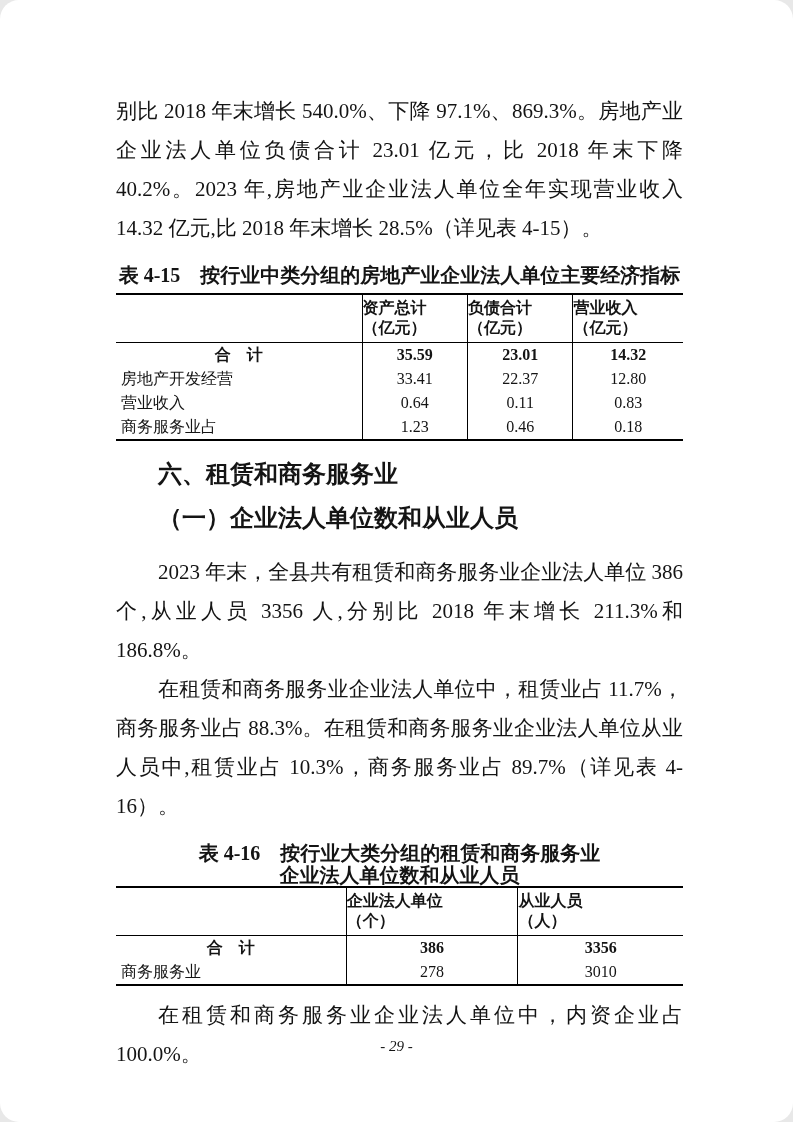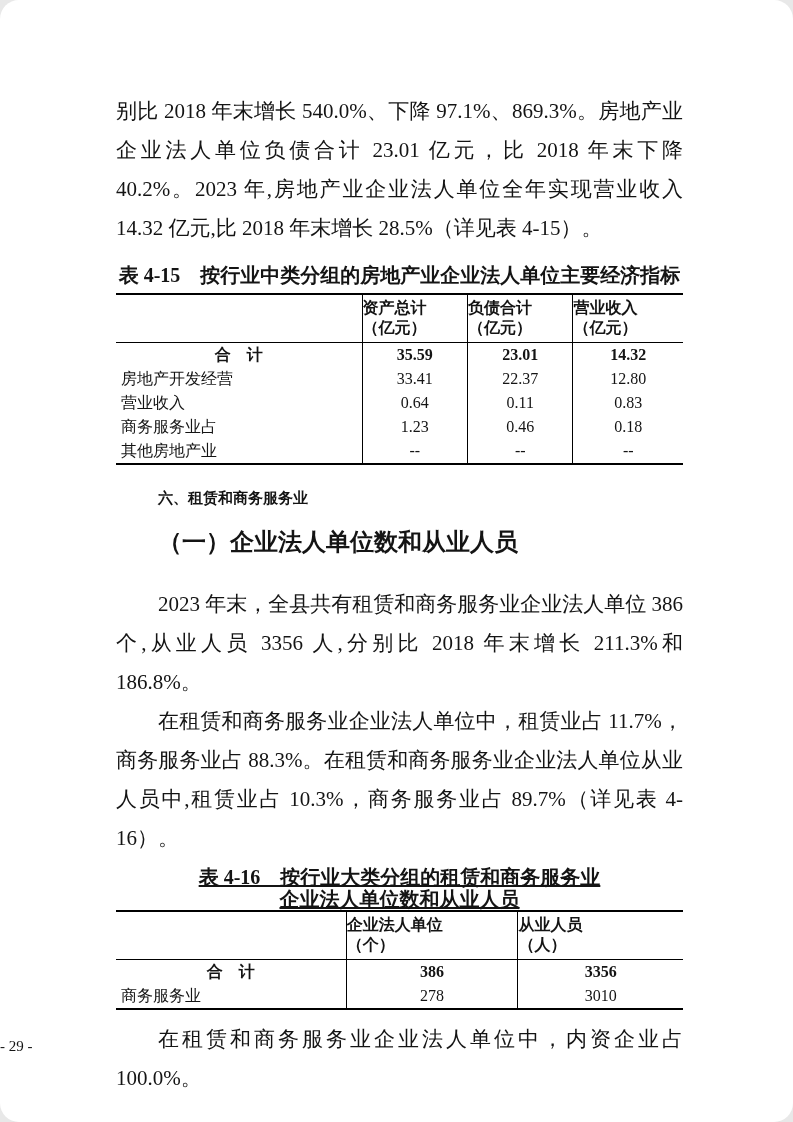--- a/index.html
+++ b/index.html
@@ -16,46 +16,46 @@
   }
   .content { padding: 92px 110px 0 116px; }
 
   .para {
     margin: 0;
     font-size: 21px;
     line-height: 39px;
     text-align: justify;
   }
   .para.indent { text-indent: 42px; }
-  .para.gap-top { margin-top: 28px; }
+  .para.gap-top { margin-top: 20px; }
   .para.last { margin-top: 10px; }
 
   .sec-heading {
     margin: 18px 0 0 42px;
     font-family: "Liberation Sans", "DejaVu Sans", sans-serif;
-    font-size: 15px;
+    font-size: 24px;
     font-weight: bold;
     line-height: 30px;
   }
   .sub-heading {
     margin: 14px 0 0 42px;
     font-size: 24px;
     font-weight: 600;
     line-height: 30px;
   }
 
   .table-title {
     font-weight: bold;
     font-size: 20px;
     text-align: center;
     line-height: 22px;
     font-family: "Liberation Serif", "DejaVu Serif", serif;
   }
   .t15-title { margin-top: 16px; margin-bottom: 7px; }
-  .t16-title { margin-top: 8px; margin-bottom: 0; text-decoration: underline; }
+  .t16-title { margin-top: 16px; margin-bottom: 0; }
 
   table.doc-table {
     width: 100%;
     border-collapse: collapse;
     table-layout: fixed;
     font-size: 16px;
     border-top: 2.5px solid #000;
     border-bottom: 2.5px solid #000;
   }
   table.doc-table th, table.doc-table td { padding: 0; }
@@ -83,23 +83,24 @@
 
   table.t16 col.c0 { width: 40.6%; }
   table.t16 col.c1 { width: 30.3%; }
   table.t16 col.c2 { width: 29.1%; }
 
   .page-number {
     position: absolute;
     top: 1038px;
     left: 0;
     width: 100%;
-    text-align: left;
+    text-align: center;
     font-size: 15px;
     color: #141414;
+    font-style: italic;
   }
 </style>
 </head>
 <body>
 
 <div class="page">
   <div class="content">
 
     <p class="para">别比 2018 年末增长 540.0%、下降 97.1%、869.3%。房地产业企业法人单位负债合计 23.01 亿元，比 2018 年末下降 40.2%。2023 年,房地产业企业法人单位全年实现营业收入 14.32 亿元,比 2018 年末增长 28.5%（详见表 4-15）。</p>
 
@@ -147,26 +148,20 @@
           <td>0.64</td>
           <td>0.11</td>
           <td>0.83</td>
         </tr>
         <tr>
           <td class="stub">商务服务业占</td>
           <td>1.23</td>
           <td>0.46</td>
           <td>0.18</td>
         </tr>
-        <tr>
-          <td class="stub">其他房地产业</td>
-          <td>--</td>
-          <td>--</td>
-          <td>--</td>
-        </tr>
       </tbody>
     </table>
 
     <h2 class="sec-heading">六、租赁和商务服务业</h2>
     <h3 class="sub-heading">（一）企业法人单位数和从业人员</h3>
 
     <p class="para indent gap-top">2023 年末，全县共有租赁和商务服务业企业法人单位 386 个,从业人员 3356 人,分别比 2018 年末增长 211.3%和 186.8%。</p>
     <p class="para indent">在租赁和商务服务业企业法人单位中，租赁业占 11.7%，商务服务业占 88.3%。在租赁和商务服务业企业法人单位从业人员中,租赁业占 10.3%，商务服务业占 89.7%（详见表 4-16）。</p>
 
     <div class="table-title t16-title">

